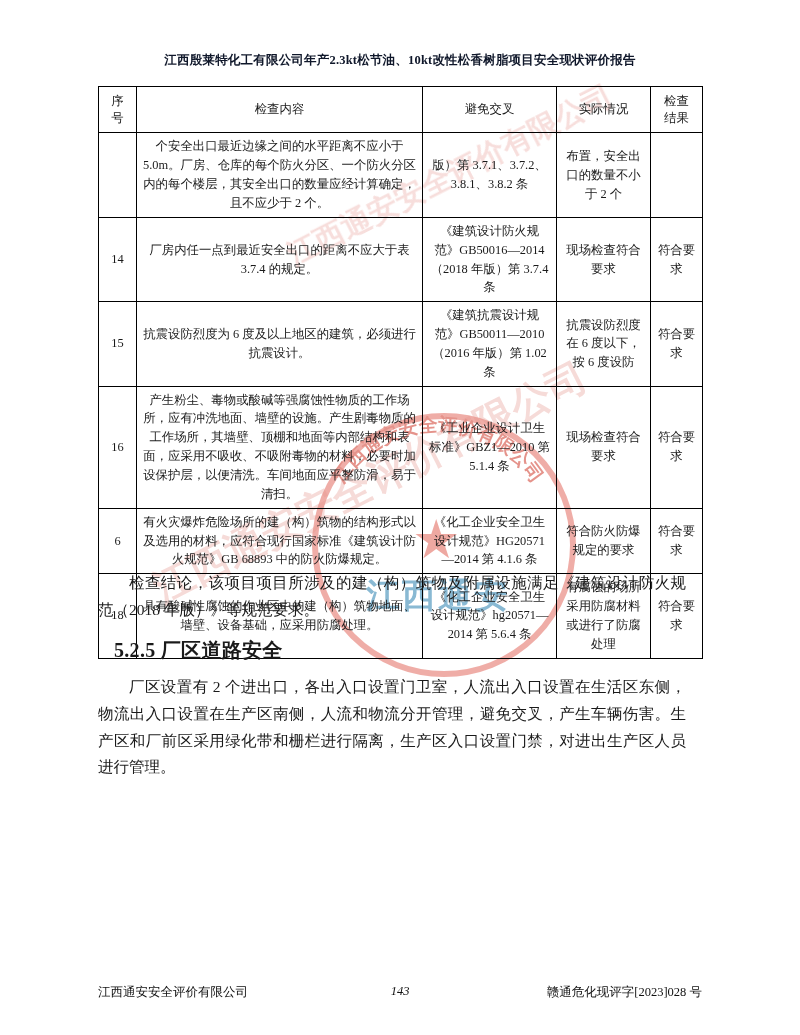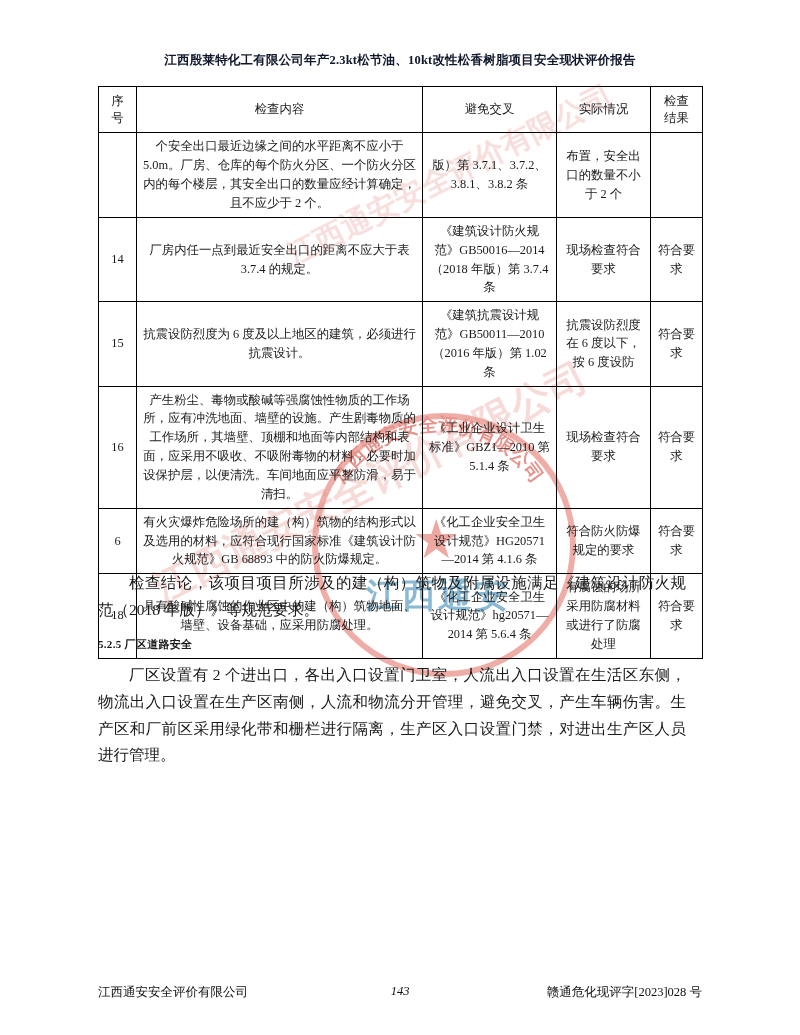--- a/index.html
+++ b/index.html
@@ -76,23 +76,23 @@
     width: 604px;
   }
   p.para {
     margin: 0 16px 2px 0;
     font-size: 15.5px;
     line-height: 1.72;
     text-align: justify;
     text-indent: 2em;
   }
   h3.sec-title {
-    font-size: 11px;
-    font-weight: bold;
-    margin: 14px 0 10px 0;
+    font-size: 20px;
+    font-weight: bold;
+    margin: 14px 0 10px 16px;
     text-indent: 0;
     letter-spacing: 0.3px;
   }
 
   
   .footer {
     position: absolute;
     bottom: 34px;
     left: 98px;
     width: 604px;

